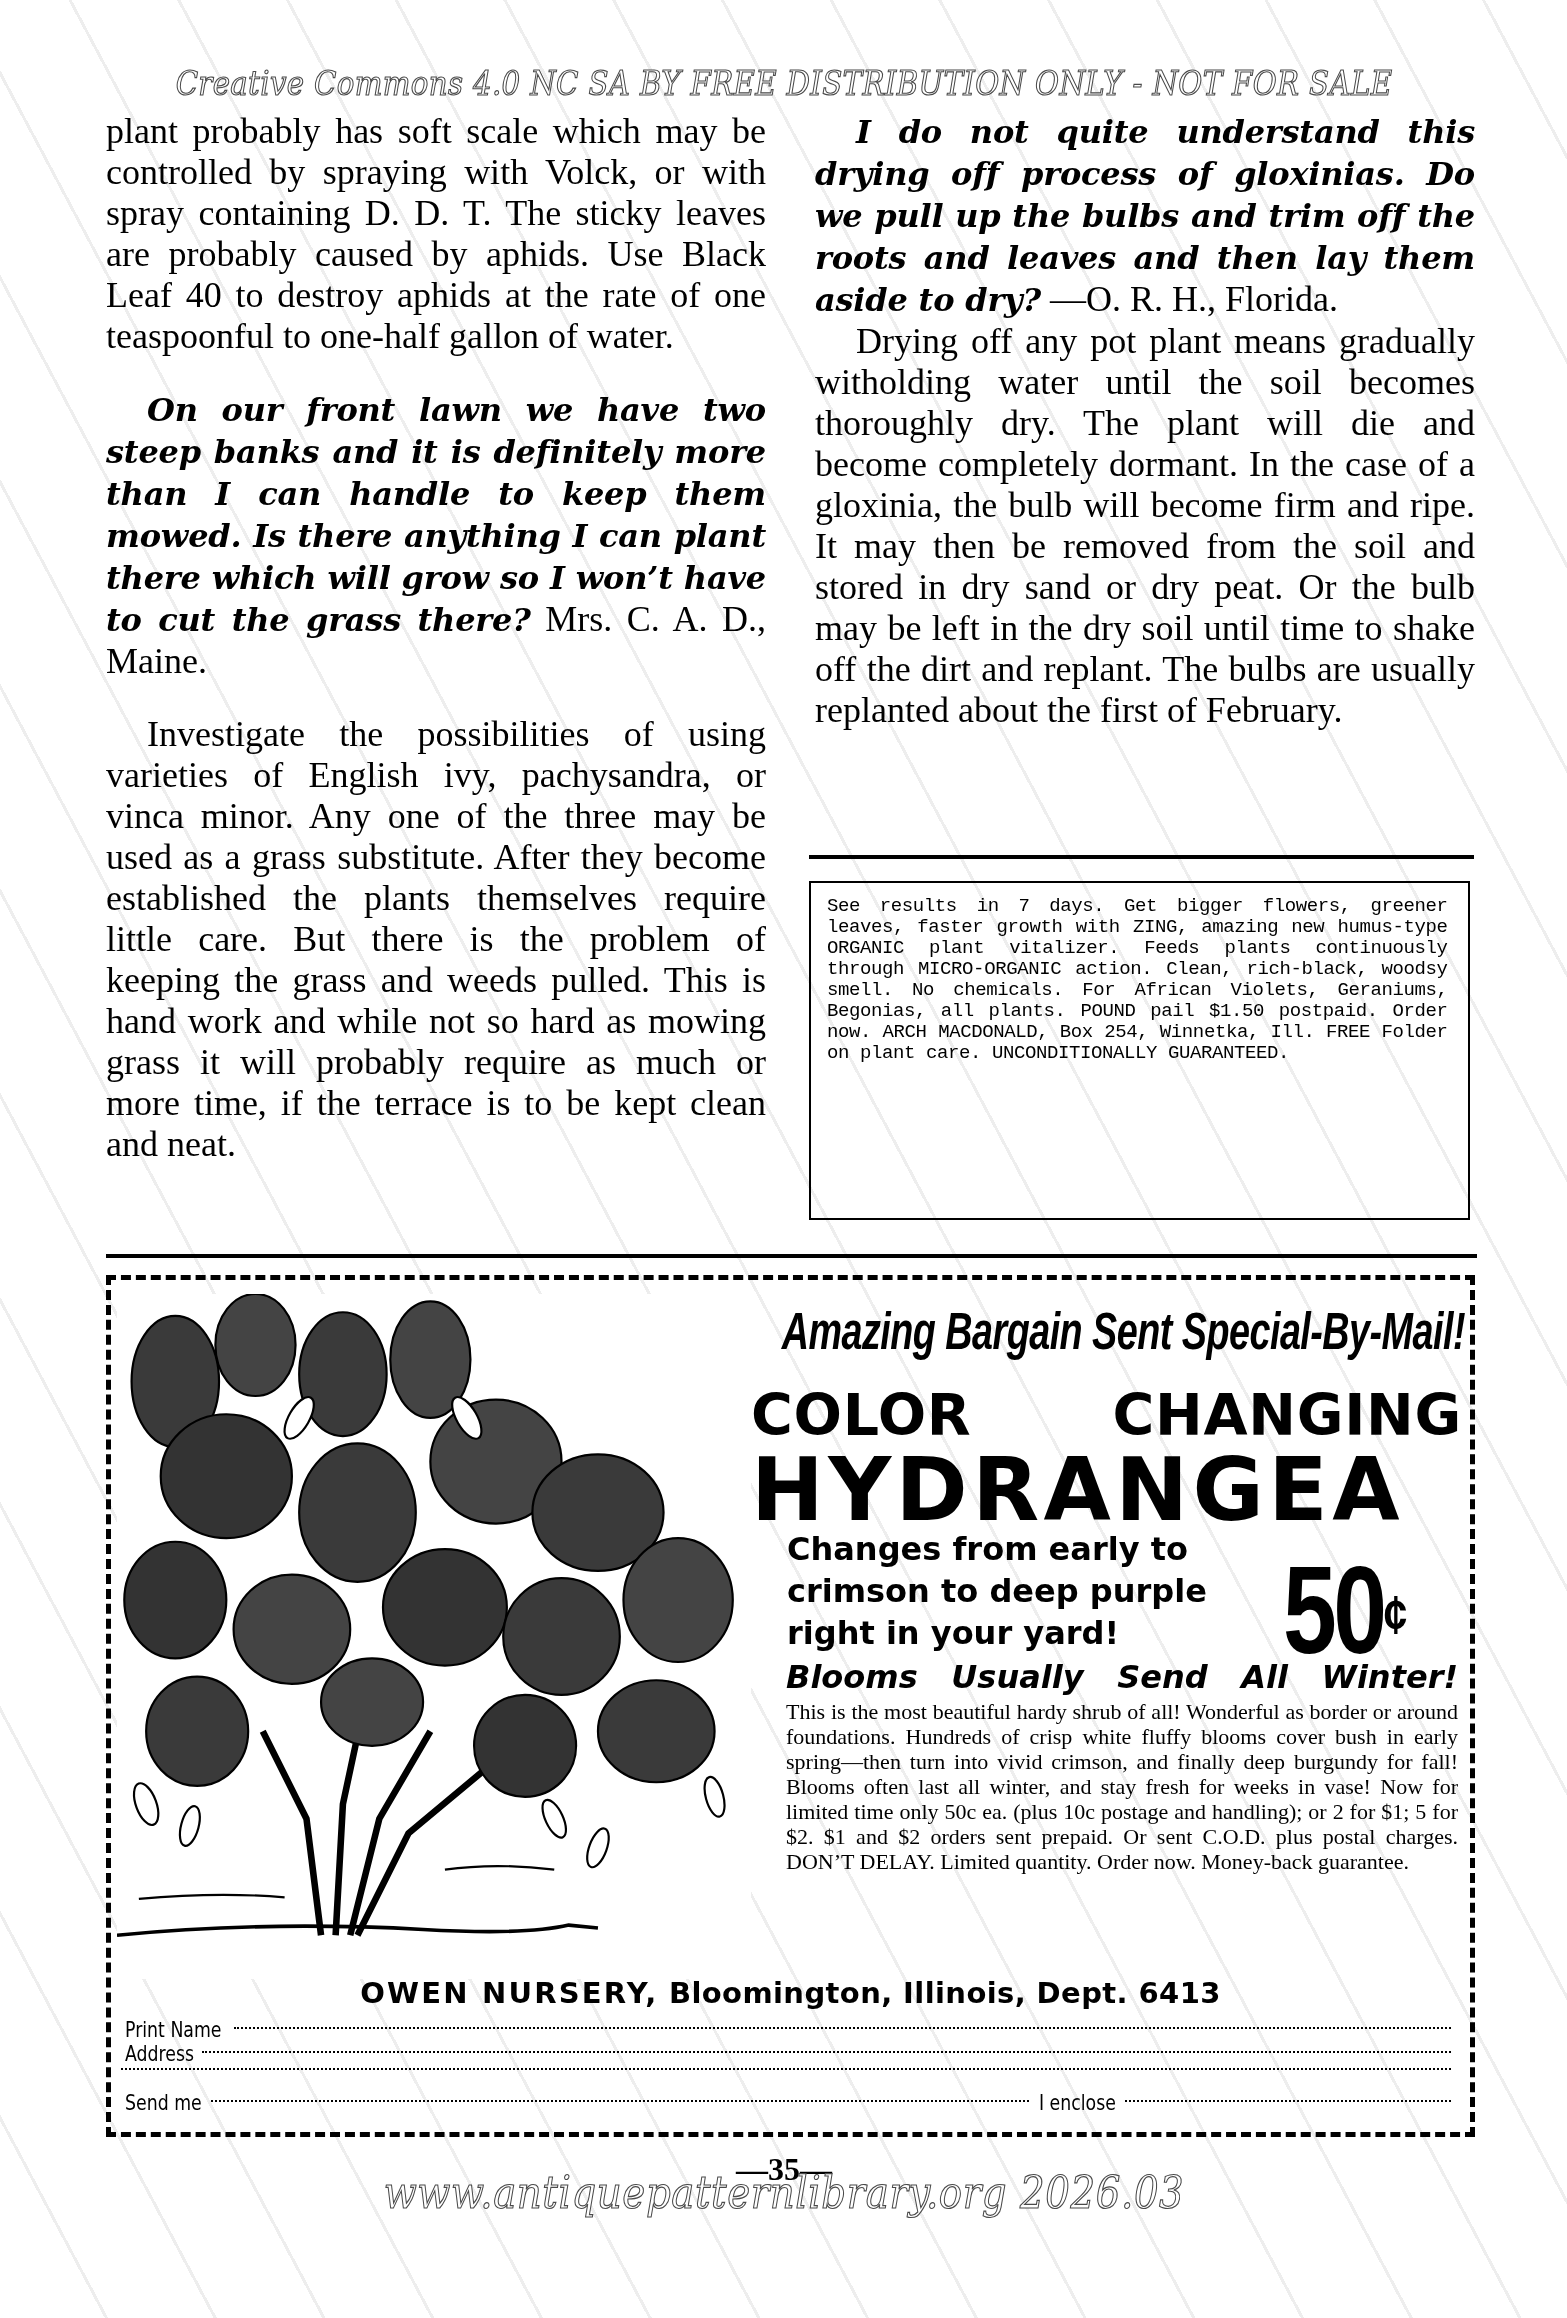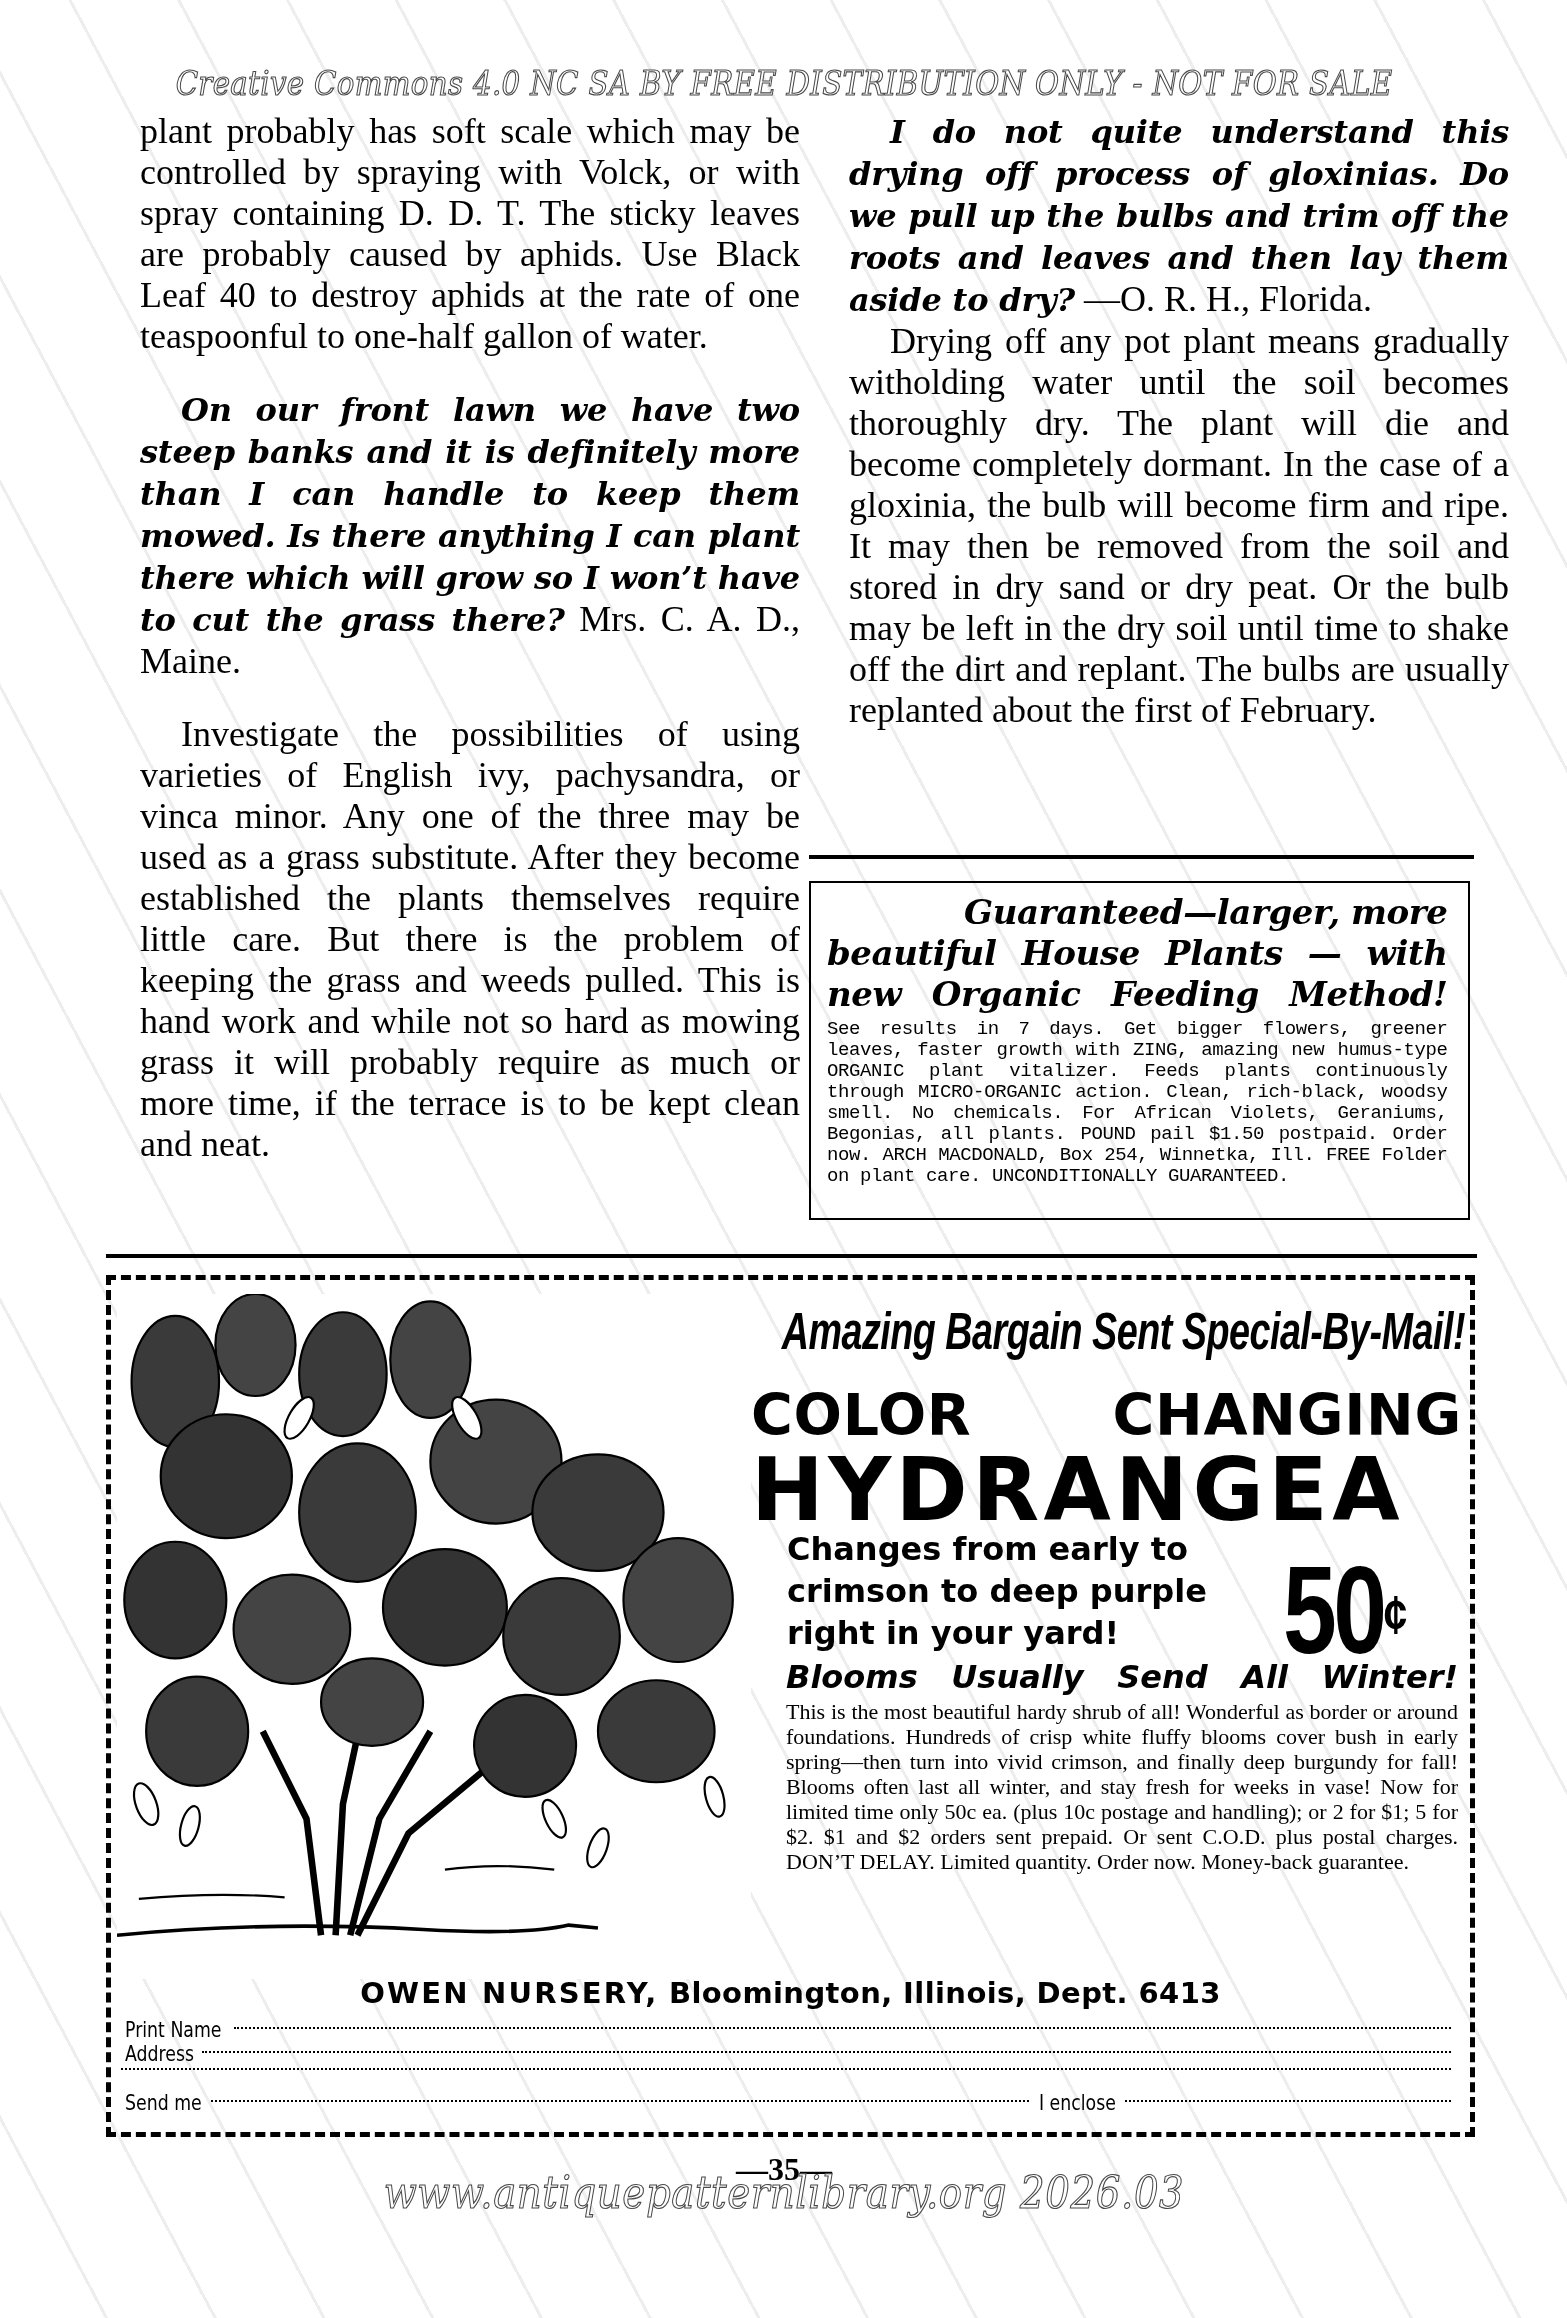--- a/index.html
+++ b/index.html
@@ -11,21 +11,21 @@
   }
   .outline-text {
     font-family: "DejaVu Serif", serif; font-style: italic;
     color: #ffffff; -webkit-text-stroke: 1.2px #4a4a4a;
     position: absolute; left: 0; right: 0; text-align: center;
     transform: scaleX(0.86);
   }
   .cc-line { top: 63px; font-size: 34px; letter-spacing: 0.4px; }
   .site-line { top: 2166px; font-size: 45px; letter-spacing: 0.7px; }
 
-  .col { position: absolute; font-family: "Liberation Serif", serif; font-size: 36px; line-height: 41px; text-align: justify; margin-left: 34px; }
+  .col { position: absolute; font-family: "Liberation Serif", serif; font-size: 36px; line-height: 41px; text-align: justify; }
   .col-left { left: 106px; top: 111px; width: 660px; }
   .col-right { left: 815px; top: 111px; width: 660px; }
   .col p { margin: 0; }
   .para-indent { text-indent: 41px; }
   .question { font-weight: bold; font-style: italic; font-family: "DejaVu Serif", serif; font-size: 32px; line-height: 41px; letter-spacing: -0.2px; }
   .gap { height: 32px; }
 
   .rule-right { position: absolute; left: 809px; top: 855px; width: 665px; height: 4.4px; background: #000; }
   .zing-box {
     position: absolute; left: 809px; top: 881px; width: 661px; height: 339px;
@@ -89,25 +89,20 @@
   <p class="para-indent">
     <span class="question">I do not quite understand this drying off process of gloxinias. Do we pull up the bulbs and trim off the roots and leaves and then lay them aside to dry?</span>
     <span>—O. R. H., Florida.</span>
   </p>
   <p class="para-indent">Drying off any pot plant means gradually witholding water until the soil becomes thoroughly dry. The plant will die and become completely dormant. In the case of a gloxinia, the bulb will become firm and ripe. It may then be removed from the soil and stored in dry sand or dry peat. Or the bulb may be left in the dry soil until time to shake off the dirt and replant. The bulbs are usually replanted about the first of February.</p>
 </div>
 
 <div class="rule-right"></div>
 
 <div class="zing-box">
-  <div class="zing-headline">
-    <div class="first">Guaranteed—larger, more</div>
-    <div>beautiful House Plants — with</div>
-    <div>new Organic Feeding Method!</div>
-  </div>
   <div class="zing-body">See results in 7 days. Get bigger flowers, greener leaves, faster growth with ZING, amazing new humus-type ORGANIC plant vitalizer. Feeds plants continuously through MICRO-ORGANIC action. Clean, rich-black, woodsy smell. No chemicals. For African Violets, Geraniums, Begonias, all plants. POUND pail $1.50 postpaid. Order now. ARCH MACDONALD, Box 254, Winnetka, Ill. FREE Folder on plant care. UNCONDITIONALLY GUARANTEED.</div>
 </div>
 
 <div class="rule-full"></div>
 
 <div class="coupon"></div>
 
 <svg class="illustration" viewBox="0 0 870 940" xmlns="http://www.w3.org/2000/svg">
   <rect x="0" y="0" width="870" height="940" fill="#ffffff"></rect>
   <g>

